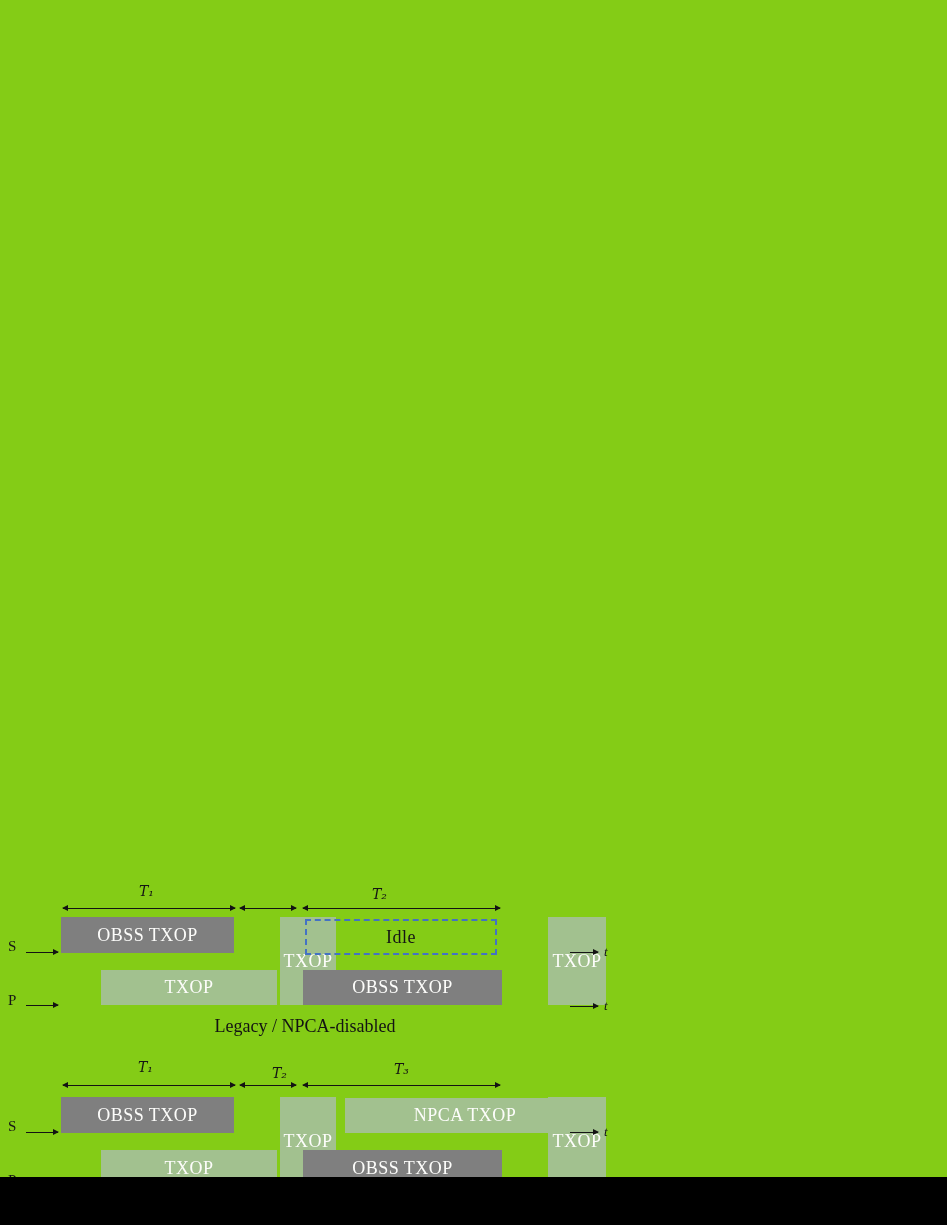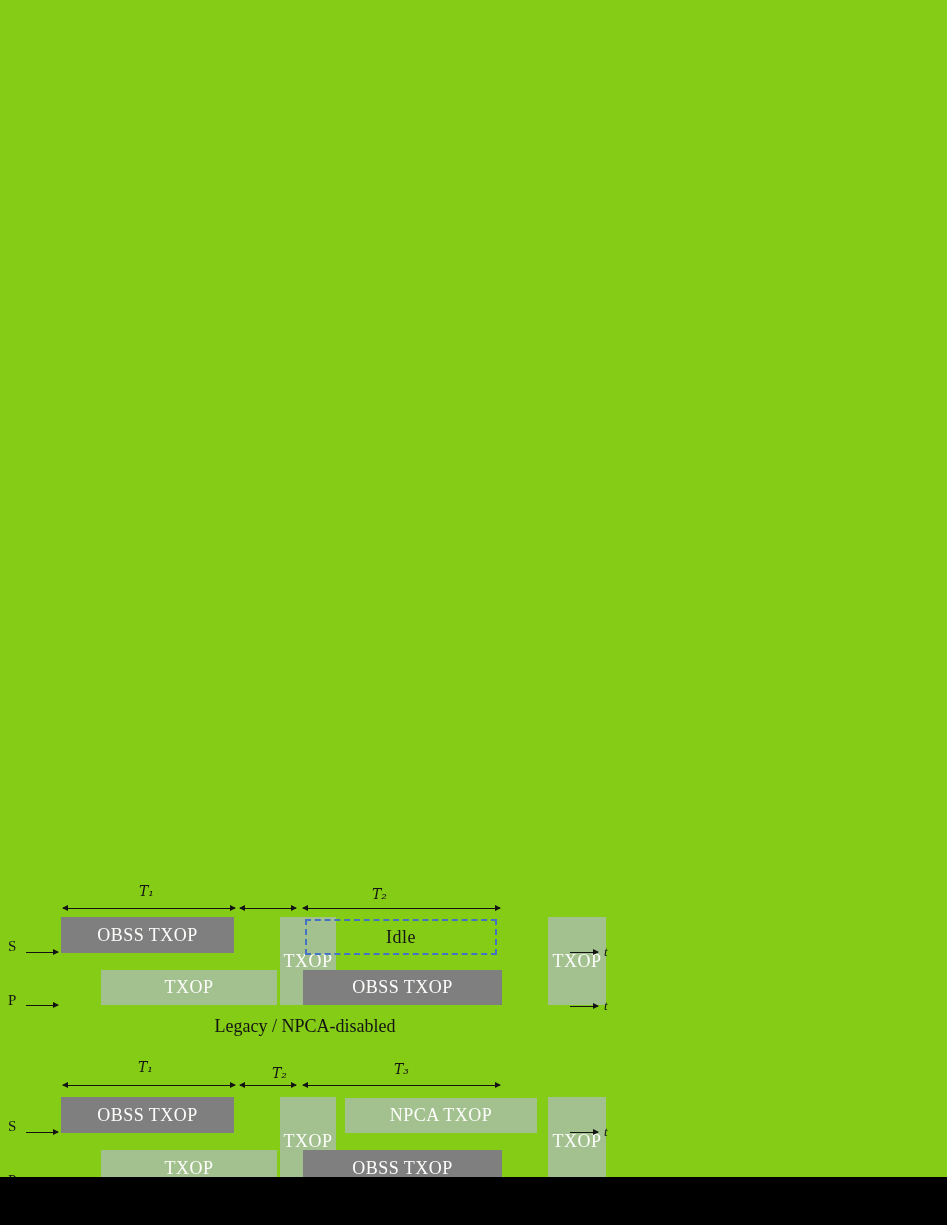--- a/index.html
+++ b/index.html
@@ -40,21 +40,21 @@
   .a-txop-mid   {left:240px; top:917px;  width:56px;  height:88px;}
   .a-idle       {left:305px; top:919px;  width:192px; height:36px;}
   .a-txop-prim  {left:61px;  top:970px;  width:176px; height:35px;}
   .a-obss-bot   {left:303px; top:970px;  width:199px; height:35px;}
   .a-txop-right {left:508px; top:917px;  width:58px;  height:88px;}
   .a-caption    {left:60px;  top:1016px; width:490px;}
 
   
   .b-obss-top   {left:61px;  top:1097px; width:173px; height:36px;}
   .b-txop-mid   {left:240px; top:1097px; width:56px;  height:89px;}
-  .b-npca       {left:305px; top:1098px; width:192px; height:35px;}
+  .b-npca       {left:305px; top:1098px; width:192px; height:35px;padding-left:24px;}
   .b-txop-prim  {left:61px;  top:1150px; width:176px; height:36px;}
   .b-obss-bot   {left:303px; top:1150px; width:199px; height:36px;}
   .b-txop-right {left:508px; top:1097px; width:58px;  height:89px;}
   .b-caption    {left:60px;  top:1197px; width:490px;}
 </style>
 </head>
 <body>
 
 <div id="canvas">
 

